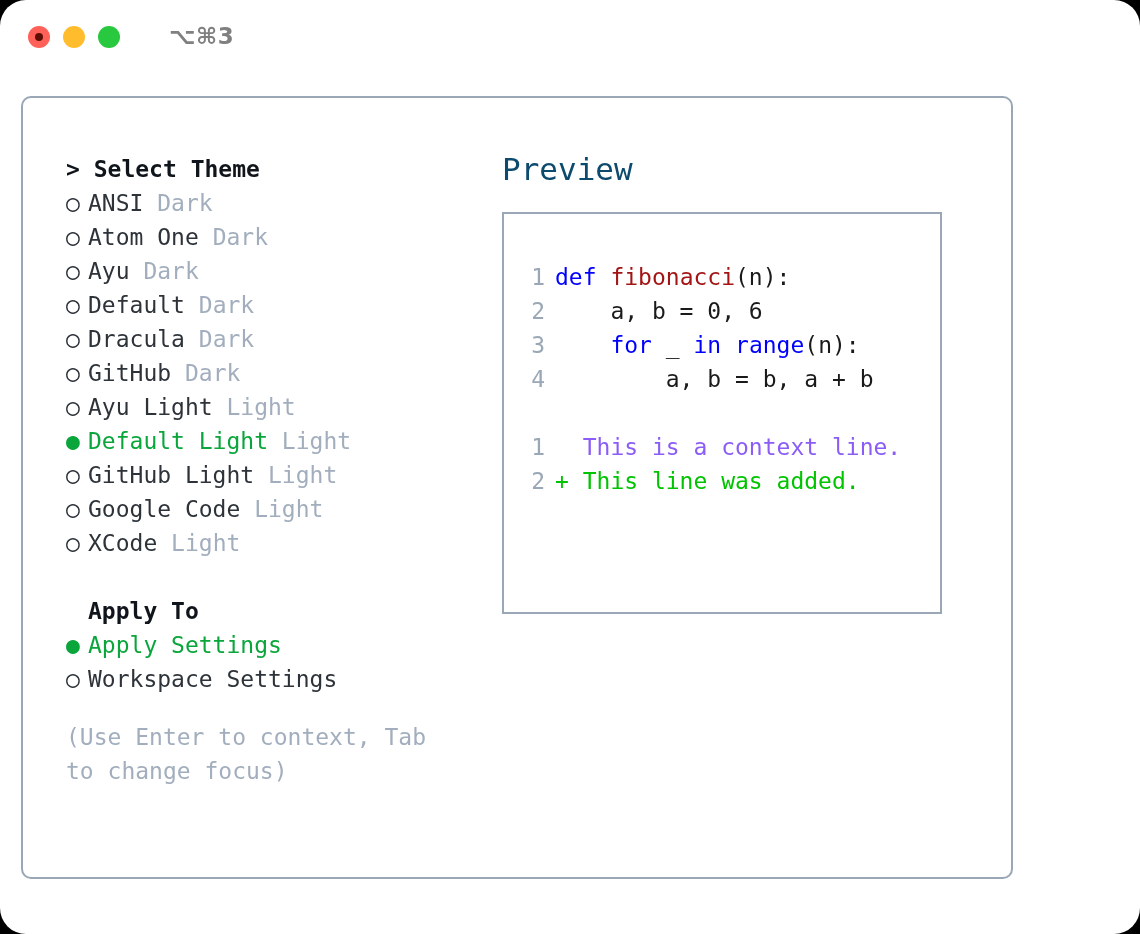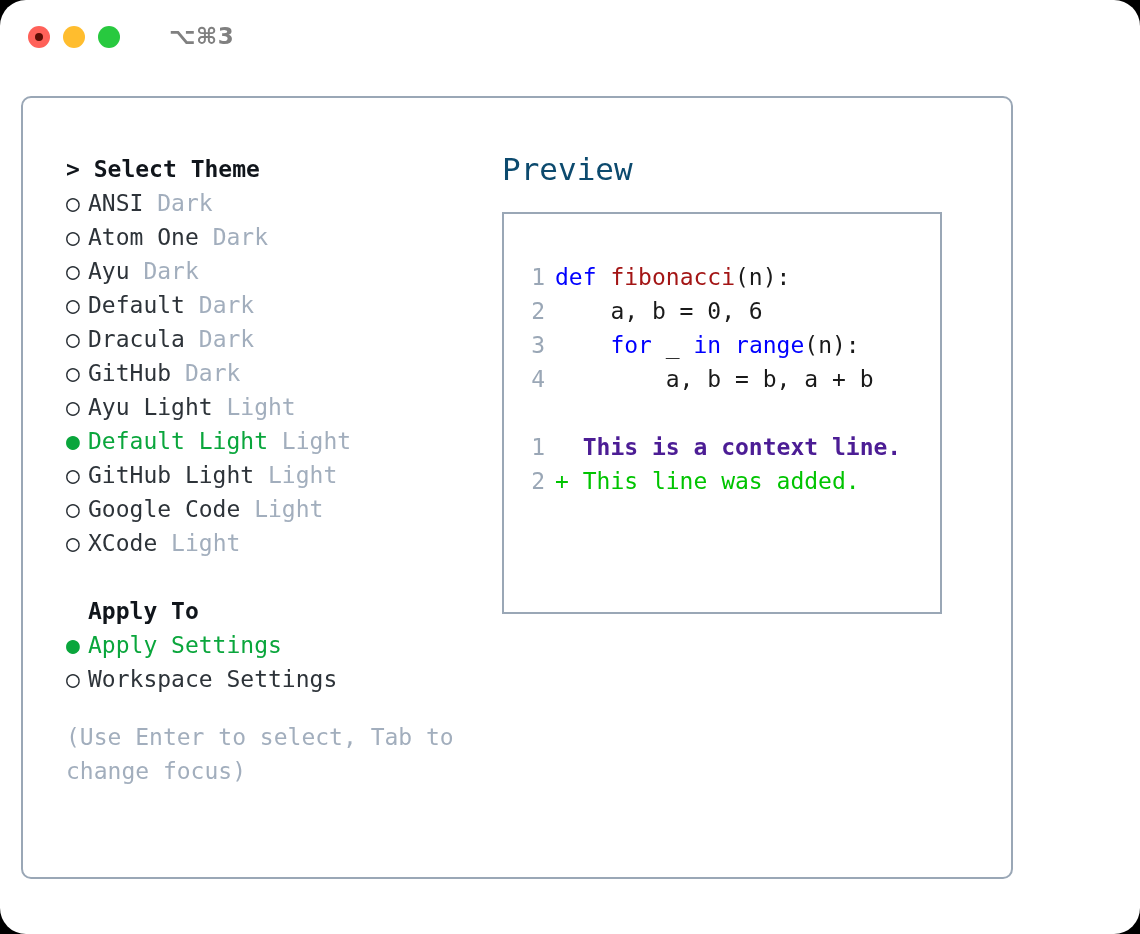--- a/index.html
+++ b/index.html
@@ -177,21 +177,21 @@
     color: #9aa7b6;
     margin-right: 10px;
   }
 
   .kw  { color: #0000ff; }
   .fn  { color: #a31515; }
   .pln { color: #1a1a1a; }
 
   .gap { height: 34px; }
 
-  .ctx { color: #4c1d95; font-weight: bold; }
+  .ctx { color: #8b5cf6; }
   .del { color: #bb1111; }
   .add { color: #00c400; }
 </style>
 </head>
 <body>
 
 <div class="window">
 
   <div class="titlebar">
     <div class="traffic">
@@ -223,21 +223,21 @@
 
       <div class="spacer-row"></div>
 
       <div class="row section-label"><span class="bullet"> </span><span>Apply To</span></div>
 
       <div id="apply-to-list">
           <div class="row"><span class="bullet selected">● </span><span class="selected">Apply Settings</span></div>
           <div class="row"><span class="bullet">○ </span><span>Workspace Settings</span></div>
         </div>
 
-      <div class="hint">(Use Enter to select, Tab to change focus)</div>
+      <div class="hint">(Use Enter to context, Tab to change focus)</div>
     </div>
 
     <div class="right-col">
       <div class="preview-title">Preview</div>
 
       <div class="preview-box">
         <div class="code-area">
           <div id="code-lines">
               <div class="code-line"><span class="lineno">1</span><span class="kw">def </span><span class="fn">fibonacci</span><span class="pln">(n):</span></div>
               <div class="code-line"><span class="lineno">2</span><span class="pln">    a, b = 0, 6</span></div>

